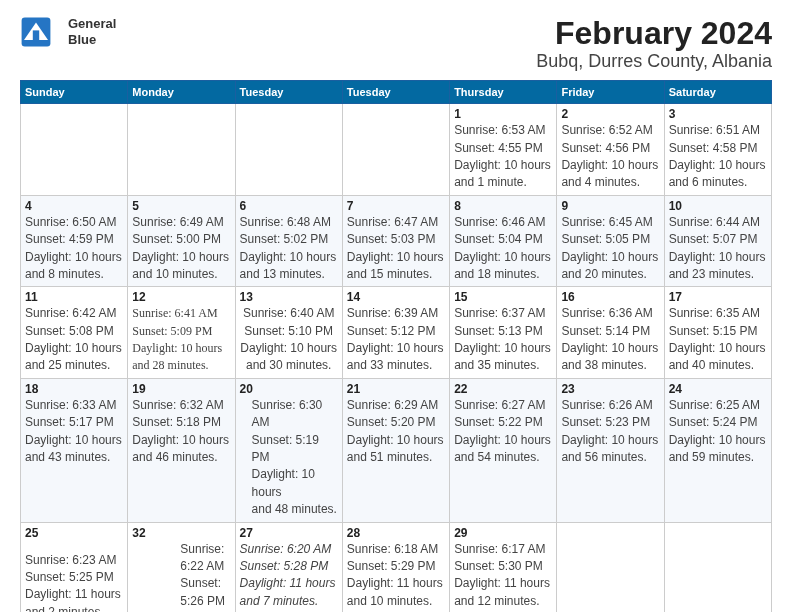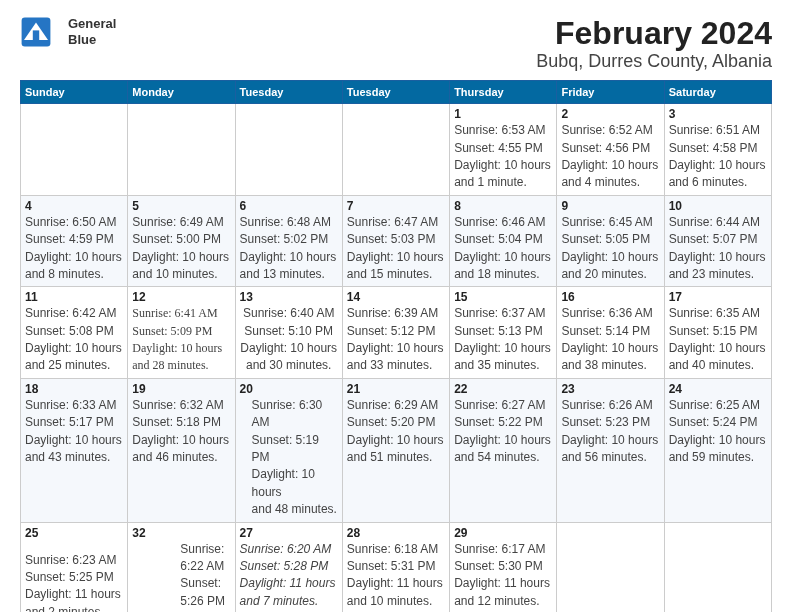--- a/index.html
+++ b/index.html
@@ -334,21 +334,21 @@
           <td>
             <span class="day-number">27</span>
             <div class="day-info" style="white-space: pre-line; font-style: italic;">Sunrise: 6:20 AM
 Sunset: 5:28 PM
 Daylight: 11 hours
 and 7 minutes.</div>
           </td>
           <td>
             <span class="day-number">28</span>
             <div class="day-info" style="white-space: pre-line;">Sunrise: 6:18 AM
-Sunset: 5:31 PM
+Sunset: 5:29 PM
 Daylight: 11 hours
 and 10 minutes.</div>
           </td>
           <td>
             <span class="day-number">29</span>
             <div class="day-info" style="white-space: pre-line;">Sunrise: 6:17 AM
 Sunset: 5:30 PM
 Daylight: 11 hours
 and 12 minutes.</div>
           </td>

